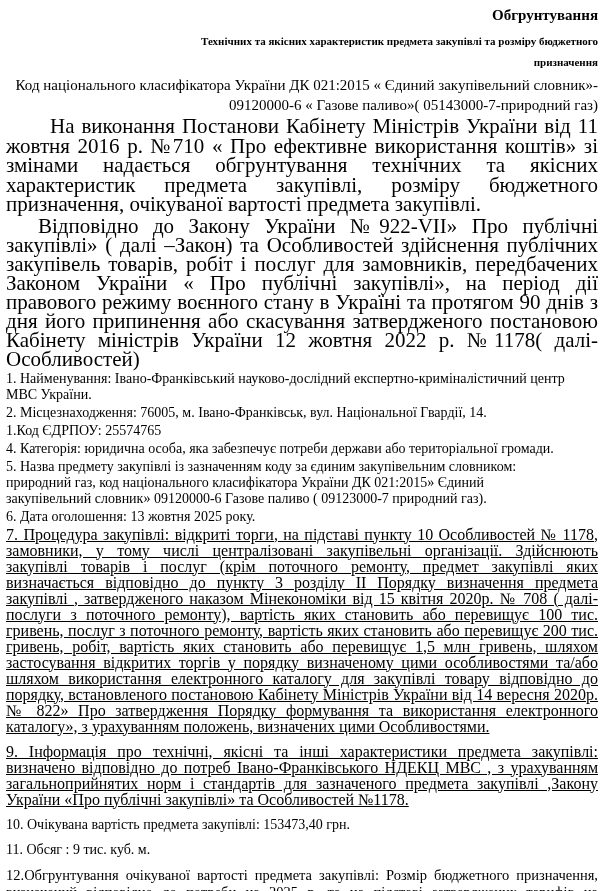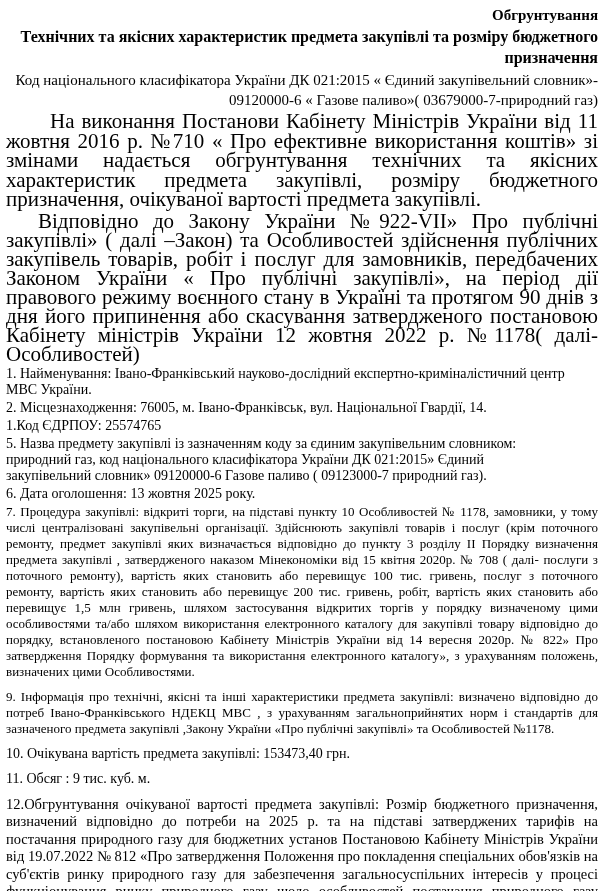--- a/index.html
+++ b/index.html
@@ -21,23 +21,24 @@
   .center {
     text-align: right;
     white-space: pre-line;
   }
   .title {
     font-size: 15px;
     font-weight: bold;
     line-height: 21px;
   }
   .subtitle {
-    font-size: 16px;
+    font-size: 11px;
     font-weight: bold;
     line-height: 21px;
+    margin-top: 5px;
   }
   .classifier {
     font-size: 15px;
     line-height: 19.5px;
     margin-top: 3px;
   }
   .para {
     font-size: 21px;
     text-align: justify;
     line-height: 19.5px;
@@ -47,21 +48,22 @@
   .indent2 { text-indent: 32px; line-height: 19px; }
   .item {
     font-size: 14px;
     line-height: 16px;
     margin-top: 2px;
     white-space: pre-line;
   }
   .just {
     text-align: justify;
     white-space: normal;
-    font-size: 13px;
+    font-size: 16px;
+    text-decoration: underline;
   }
   .gap { margin-top: 9px; }
   .para12 {
     font-size: 14.5px;
     line-height: 17.5px;
     text-align: justify;
     margin-top: 9px;
   }
   .sans-id {
     font-family: "Liberation Sans", sans-serif;
@@ -72,33 +74,34 @@
 <body>
 
 <div class="page">
 
   <p class="center title">Обгрунтування</p>
 
   <p class="center subtitle">Технічних та якісних характеристик предмета закупівлі та розміру бюджетного
 призначення</p>
 
   <p class="center classifier">Код національного класифікатора України ДК 021:2015 « Єдиний закупівельний словник»-
-09120000-6 « Газове паливо»( 03679000-7-природний газ)</p>
+09120000-6 « Газове паливо»( 05143000-7-природний газ)</p>
 
   <p class="para indent1">На виконання Постанови Кабінету Міністрів України від 11 жовтня 2016 р. №710 « Про ефективне використання коштів» зі змінами надається обгрунтування технічних та якісних характеристик предмета закупівлі, розміру бюджетного призначення, очікуваної вартості предмета закупівлі.</p>
 
   <p class="para indent2">Відповідно до Закону України №922-VII» Про публічні закупівлі» ( далі –Закон) та Особливостей здійснення публічних закупівель товарів, робіт і послуг для замовників, передбачених Законом України « Про публічні закупівлі», на період дії правового режиму воєнного стану в Україні та протягом 90 днів з дня його припинення або скасування затвердженого постановою Кабінету міністрів України 12 жовтня 2022 р. №1178( далі-Особливостей)</p>
 
   <p class="item">1. Найменування: Івано-Франківський науково-дослідний експертно-криміналістичний центр
 МВС України.</p>
 
   <p class="item">2. Місцезнаходження: 76005, м. Івано-Франківськ, вул. Національної Гвардії, 14.</p>
 
   <p class="item">1.Код ЄДРПОУ: 25574765</p>
 
+  <p class="item">4. Категорія: юридична особа, яка забезпечує потреби держави або територіальної громади.</p>
 
   <p class="item">5. Назва предмету закупівлі із зазначенням коду за єдиним закупівельним словником:
 природний газ, код національного класифікатора України ДК 021:2015» Єдиний
 закупівельний словник» 09120000-6 Газове паливо ( 09123000-7 природний газ).</p>
 
   <p class="item">6. Дата оголошення: 13 жовтня 2025 року.</p>
 
   <p class="item just">7. Процедура закупівлі: відкриті торги, на підставі пункту 10 Особливостей № 1178, замовники, у тому числі централізовані закупівельні організації. Здійснюють закупівлі товарів і послуг (крім поточного ремонту, предмет закупівлі яких визначається відповідно до пункту 3 розділу ІІ Порядку визначення предмета закупівлі , затвердженого наказом Мінекономіки від 15 квітня 2020р. № 708 ( далі- послуги з поточного ремонту), вартість яких становить або перевищує 100 тис. гривень, послуг з поточного ремонту, вартість яких становить або перевищує 200 тис. гривень, робіт, вартість яких становить або перевищує 1,5 млн гривень, шляхом застосування відкритих торгів у порядку визначеному цими особливостями та/або шляхом використання електронного каталогу для закупівлі товару відповідно до порядку, встановленого постановою Кабінету Міністрів України від 14 вересня 2020р. № 822» Про затвердження Порядку формування та використання електронного каталогу», з урахуванням положень, визначених цими Особливостями.</p>
 
 

